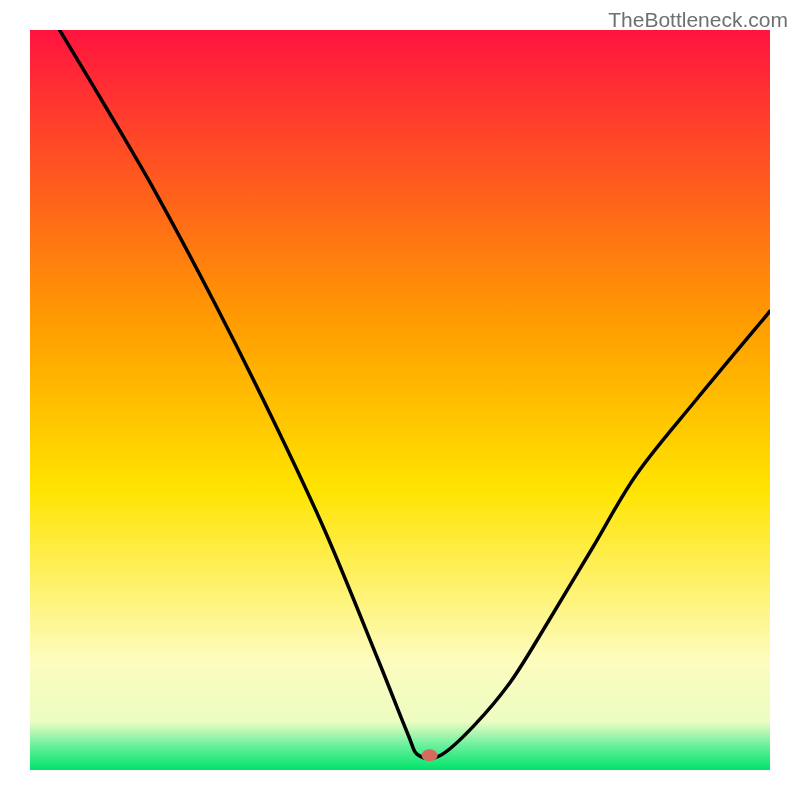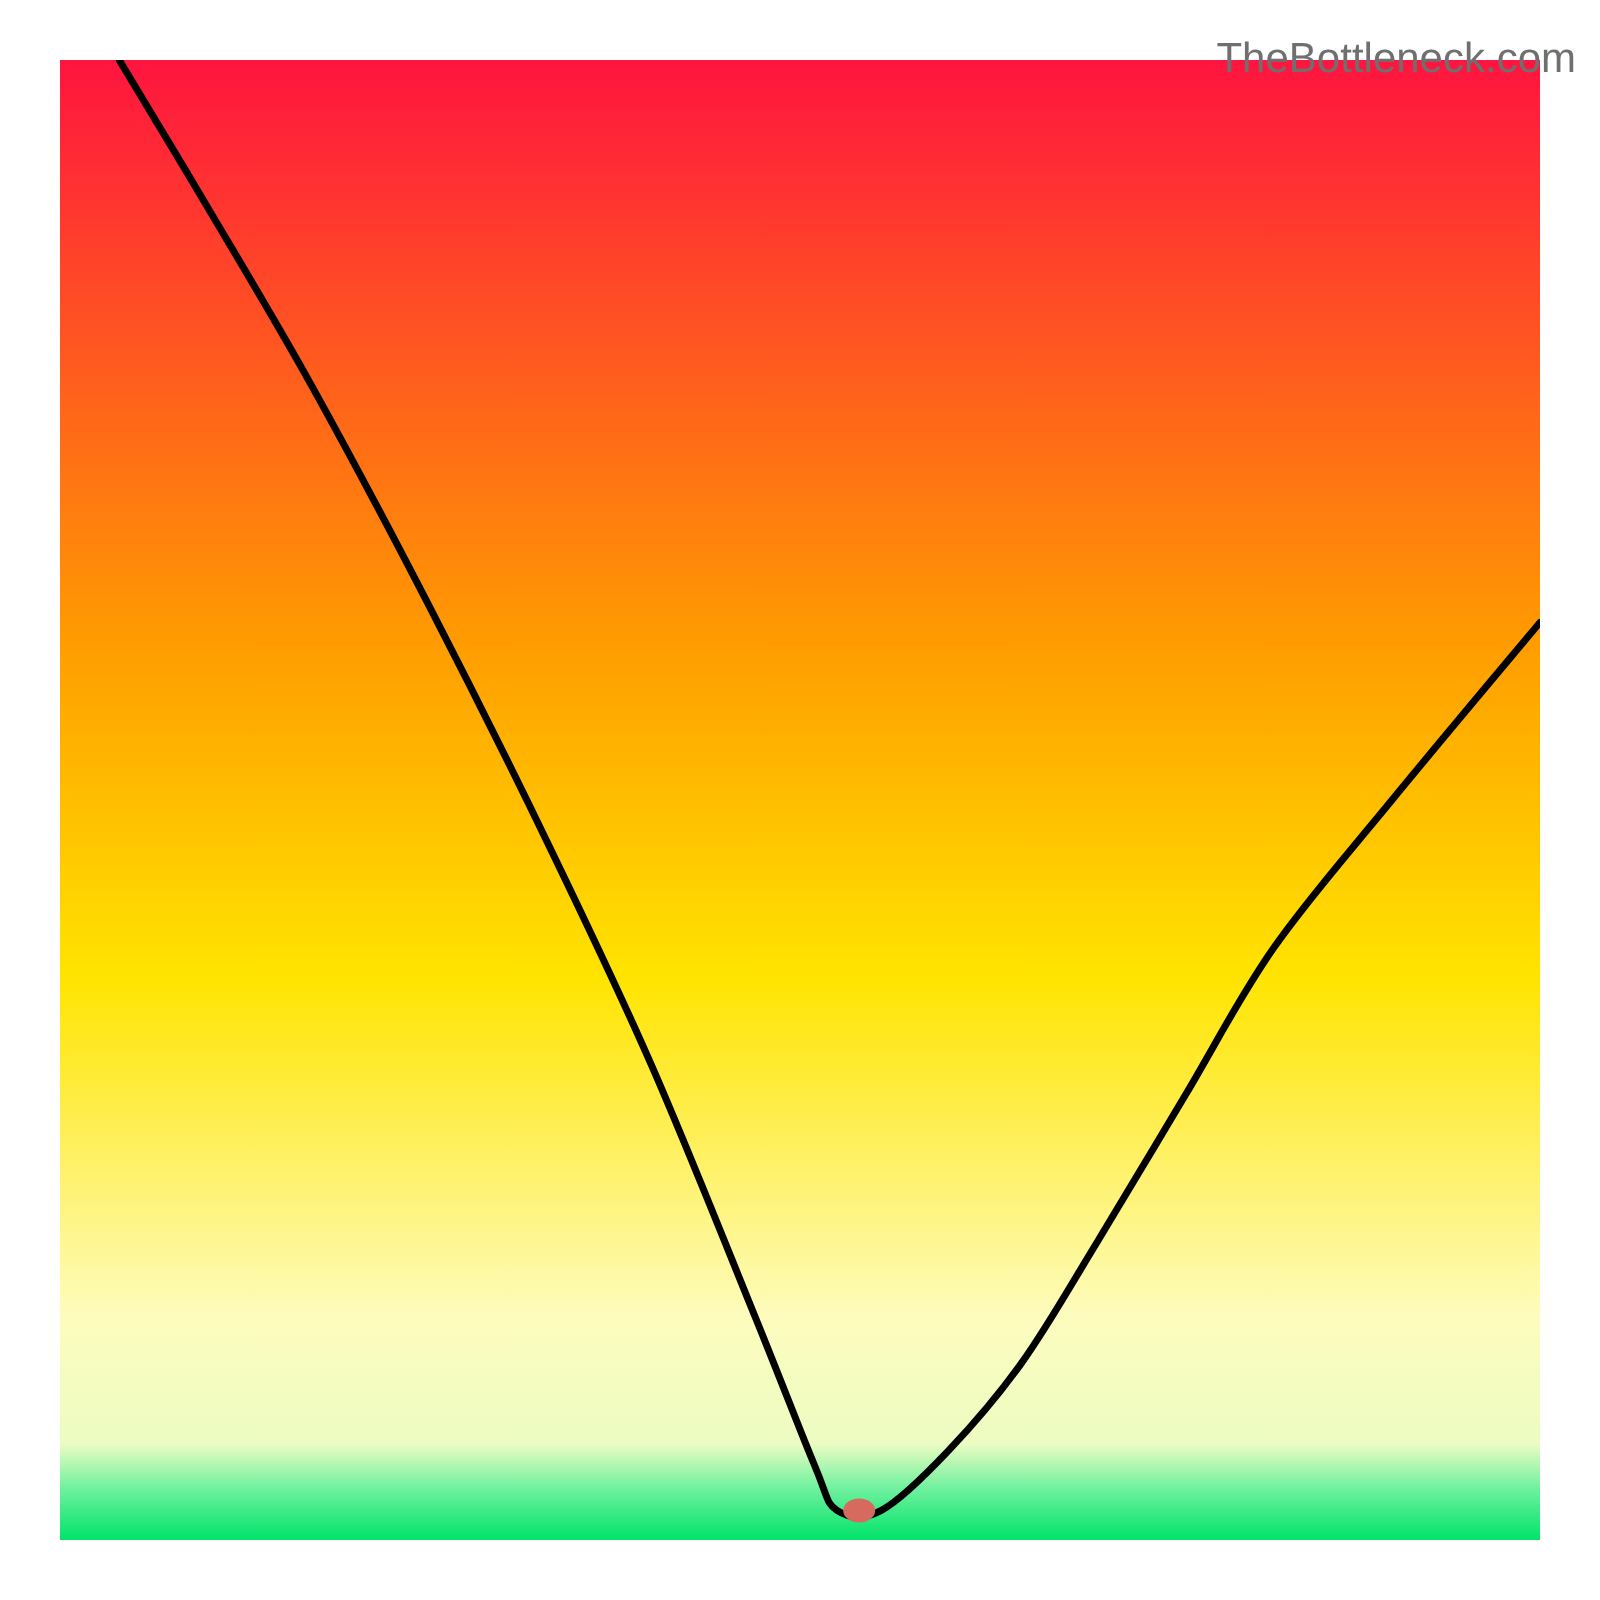--- a/index.html
+++ b/index.html
@@ -6,21 +6,21 @@
     margin: 0;
     padding: 0;
     background: #fff;
     width: 800px;
     height: 800px;
     overflow: hidden;
     font-family: Arial, Helvetica, sans-serif;
   }
   .watermark {
     position: absolute;
-    top: 18px;
+    top: 8px;
     right: 12px;
     color: #6f6f6f;
     font-size: 21px;
     z-index: 20;
     font-family: Arial, Helvetica, sans-serif;
   }
   .frame {
     position: absolute;
     top: 30px;
     left: 30px;

